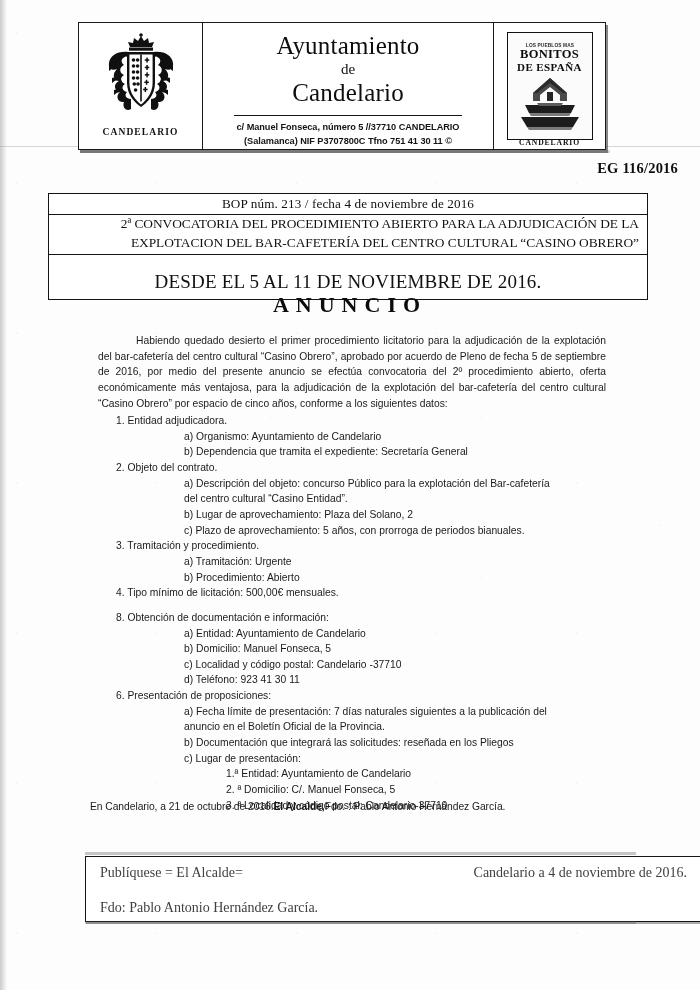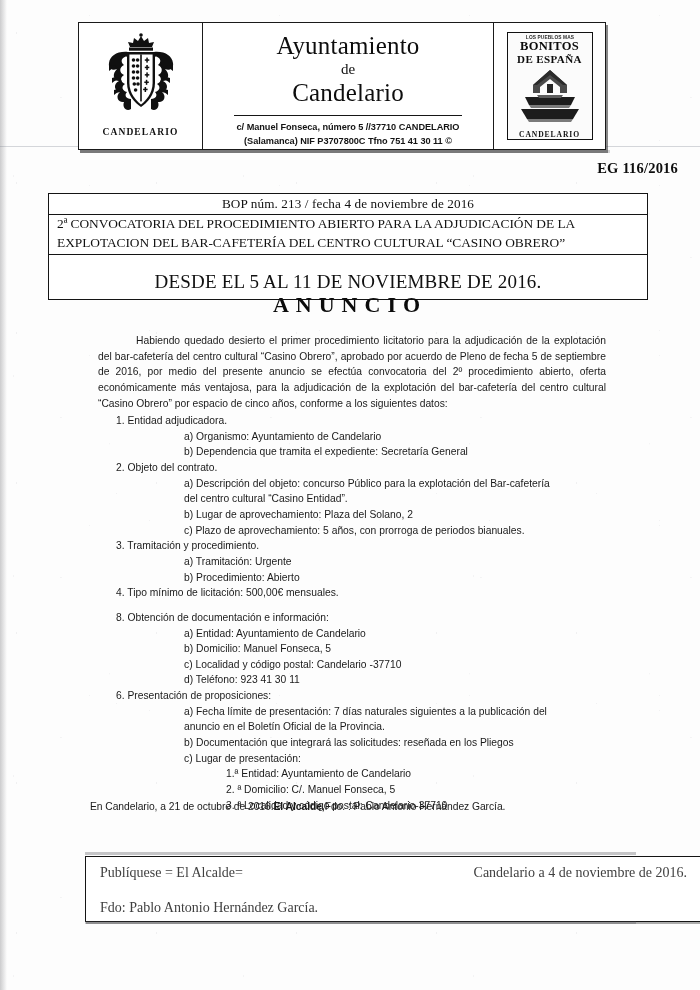--- a/index.html
+++ b/index.html
@@ -140,21 +140,21 @@
   
   .badge {
     width: 86px;
     height: 108px;
     border: 1.5px solid #111;
     box-sizing: border-box;
     background: #fbfbfb;
     display: flex;
     flex-direction: column;
     align-items: center;
-    padding-top: 2px;
+    padding-top: 10px;
   }
   .badge-pre {
     font-size: 4.6px;
     font-weight: bold;
     letter-spacing: .1px;
     color: #2a2a2a;
     transform: scaleX(1.05);
   }
   .badge-l1 {
     font-family: "Liberation Serif", serif;
@@ -213,21 +213,21 @@
   }
   .tt-row:last-child { border-bottom: none; }
   .tt-bop {
     text-align: center;
     font-size: 13.2px;
     padding: 2px 0 2px;
     letter-spacing: .1px;
     font-family: Liberation Serif, serif;
   }
   .tt-conv {
-    text-align: left;
+    text-align: right;
     font-size: 13.4px;
     line-height: 1.22;
     padding: 1px 8px 2px;
     letter-spacing: -.05px;
   }
   .tt-periodo-wrap {
     position: relative;
     padding: 1px 0 6px;
   }
   .tt-periodo-label {

